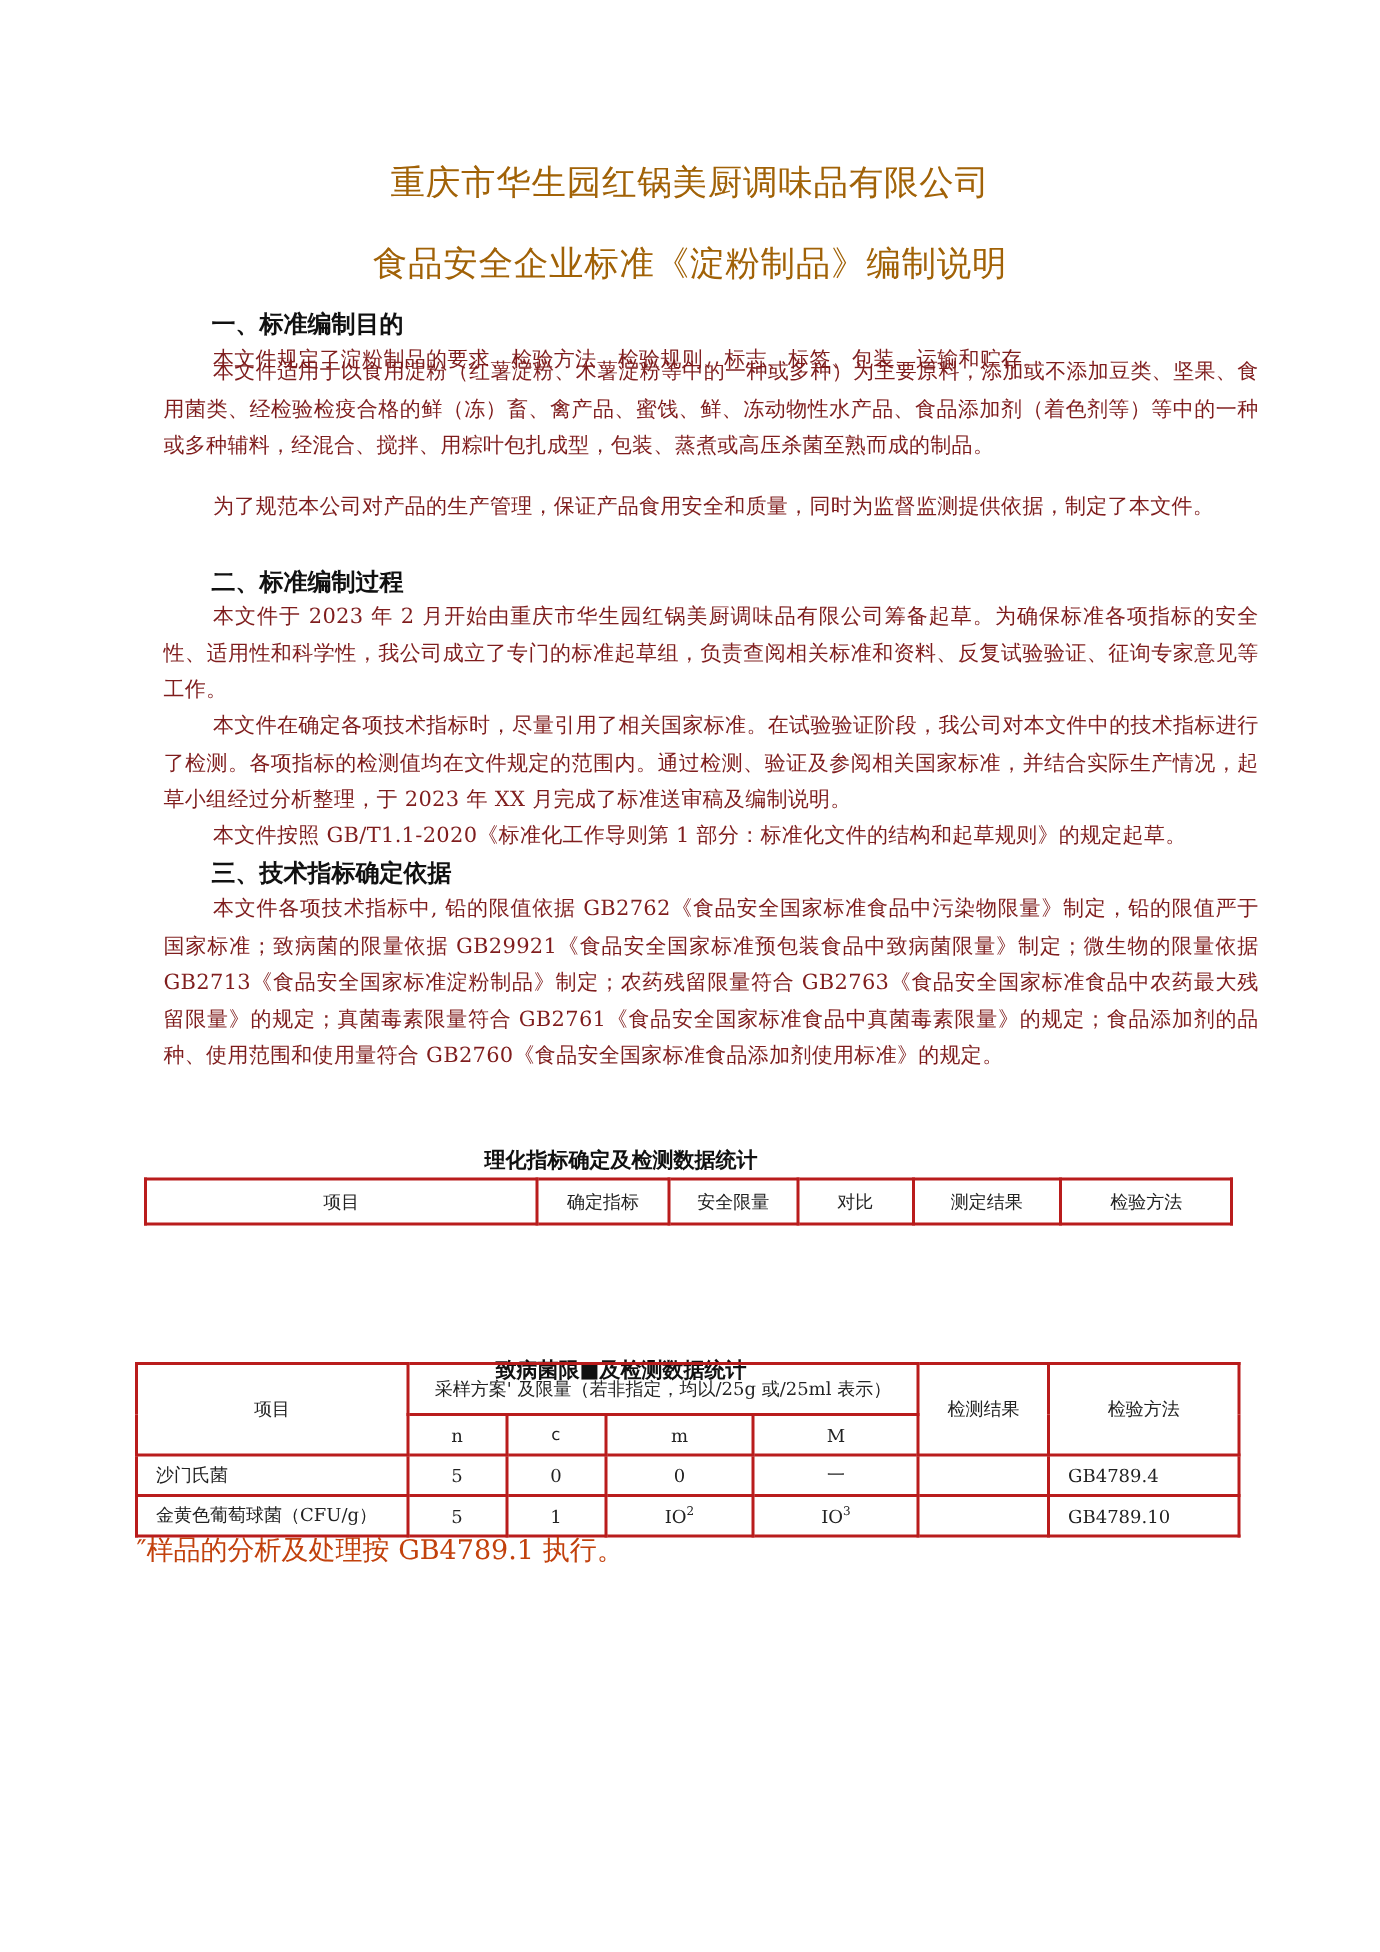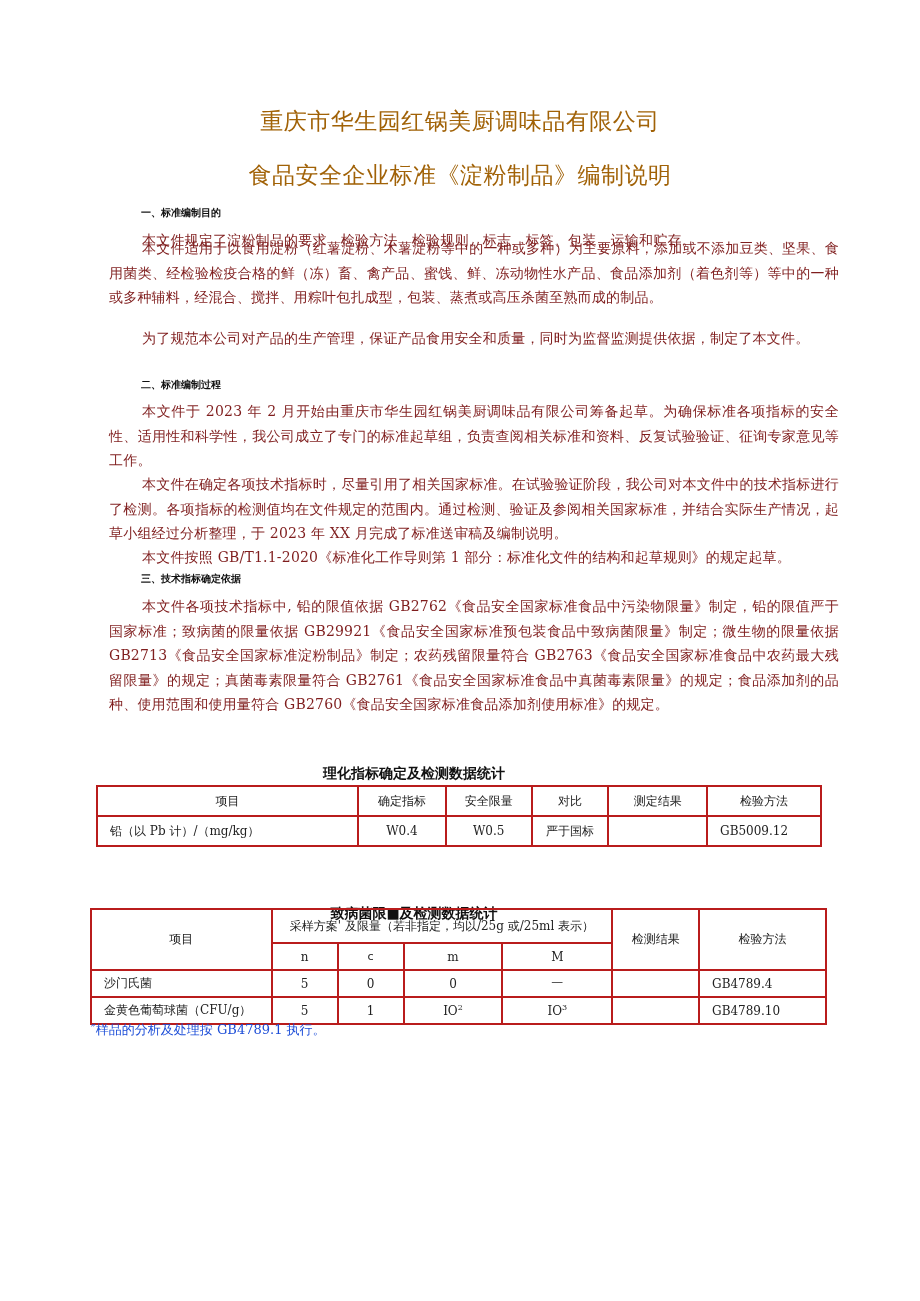--- a/index.html
+++ b/index.html
@@ -3,34 +3,34 @@
 <meta charset="utf-8">
 <style>
   html, body { margin: 0; padding: 0; background: #ffffff; }
   body { width: 920px; height: 1301px; position: relative; overflow: hidden;
          font-family: "DejaVu Serif", "Liberation Serif", serif; color: #111; }
   .title { position: absolute; left: 0; width: 920px; text-align: center;
            font-family: "DejaVu Sans", "Liberation Sans", sans-serif; font-size: 23px; color: #a16207; letter-spacing: 0.5px; }
   #t1 { top: 106px; }
   #t2 { top: 160px; }
   .sec { position: absolute; left: 141px; font-family: Liberation Serif, serif;
-         font-size: 10px; font-weight: bold; color: #111; }
+         font-size: 16px; font-weight: bold; color: #111; }
   .para { position: absolute; left: 109px; width: 730px; font-size: 14px; line-height: 24.5px;
           text-indent: 33px; color: #7f1d1d; text-align: justify; margin: 0; letter-spacing: 0.2px; }
   .tcap { position: absolute; left: 0; width: 828px; text-align: center; font-family: "DejaVu Sans", "Liberation Sans", sans-serif;
           font-size: 14px; font-weight: bold; color: #111; }
   table { position: absolute; border-collapse: collapse; font-size: 12px; color: #222; }
   td, th { border: 2px solid #b91c1c; padding: 0 12px; font-weight: normal; text-align: center; }
   td.l { text-align: left; }
   #tbl1 { left: 96px; top: 785px; width: 726px; }
   #tbl1 td, #tbl1 th { height: 28px; }
   #tbl2 { left: 90px; top: 908px; width: 737px; }
   #tbl2 th, #tbl2 td { height: 25px; }
   #tbl2 tr.h1 th { height: 32px; margin-top: 22px; }
-  .note { position: absolute; left: 91px; top: 1021px; font-size: 13px; color: #1d4ed8; }
+  .note { position: absolute; left: 91px; top: 1021px; font-size: 18px; color: #c2410c; }
   sup { font-size: 8px; }
 </style>
 </head>
 <body>
 
 <div id="t1" class="title">重庆市华生园红锅美厨调味品有限公司</div>
 <div id="t2" class="title">食品安全企业标准《淀粉制品》编制说明</div>
 
 <div class="sec" style="top:206px;">一、标准编制目的</div>
 <p class="para" style="top:228px;">本文件规定了淀粉制品的要求、检验方法、检验规则、标志、标签、包装、运输和贮存。</p>
@@ -56,28 +56,20 @@
       <col style="width:114px">
   </colgroup>
   <tbody>
       <tr>
     <th>项目</th>
     <th>确定指标</th>
     <th>安全限量</th>
     <th>对比</th>
     <th>测定结果</th>
     <th>检验方法</th>
-  </tr>
-  <tr>
-    <td class="l">铅（以 Pb 计）/（mg/kg）</td>
-    <td>W0.4</td>
-    <td>W0.5</td>
-    <td>严于国标</td>
-    <td></td>
-    <td class="l">GB5009.12</td>
   </tr>
 </tbody>
   </table>
 
 <div class="tcap" style="top:889px;margin-top:16px;">致病菌限■及检测数据统计</div>
 <table id="tbl2">
   <colgroup>
     <col style="width:181px">
       <col style="width:66px">
       <col style="width:66px">

